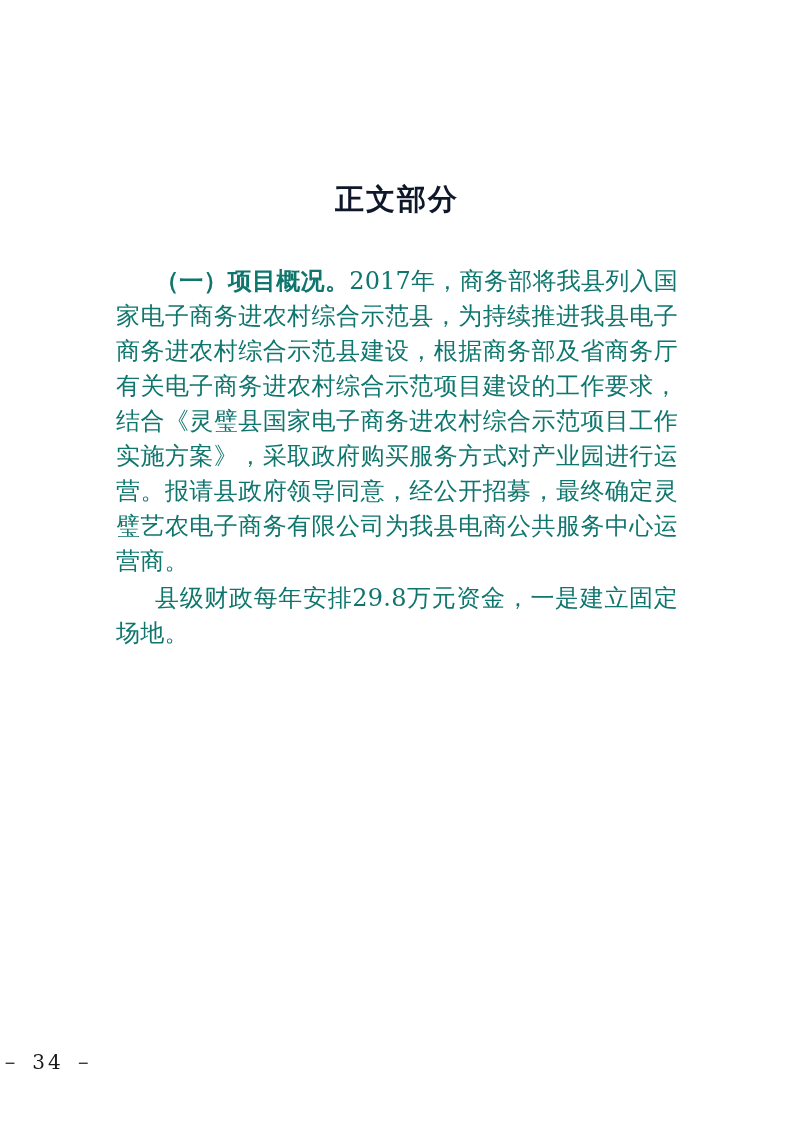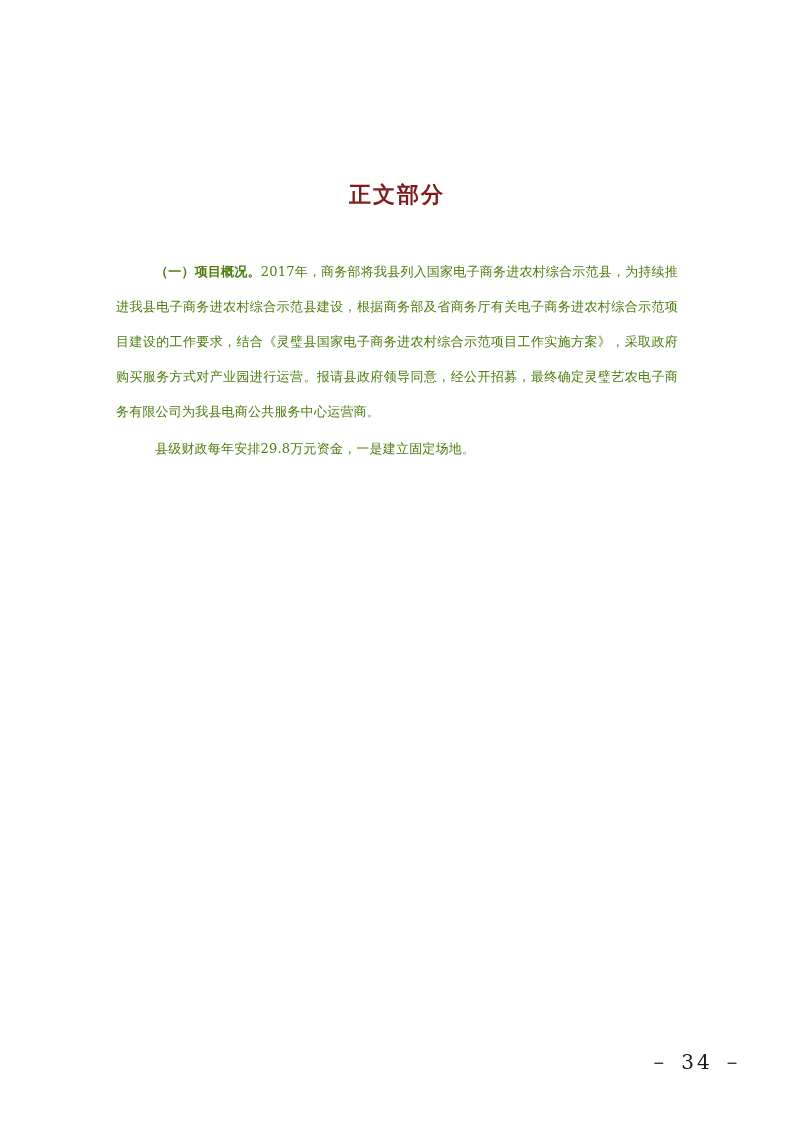--- a/index.html
+++ b/index.html
@@ -25,56 +25,55 @@
     padding: 0;
   }
   .content {
     position: absolute;
     left: 116px;
     top: 180px;
     width: 562px;
   }
   .doc-title {
     text-align: center;
-    font-size: 22px;
+    font-size: 29px;
     font-weight: bold;
     letter-spacing: 2px;
     margin: 0 0 44px 0;
     font-family: "DejaVu Sans", "Liberation Sans", sans-serif;
-    color: #7f1d1d;
+    color: #0f172a;
   }
   .section-heading {
     font-size: 19.5px;
     font-weight: bold;
     margin: 0 0 13px 0;
     text-indent: 38px;
     letter-spacing: 0.5px;
     font-family: "DejaVu Sans", "Liberation Sans", sans-serif;
     color: #111111;
   }
   p.para {
-    font-size: 13px;
+    font-size: 24px;
     line-height: 35px;
     margin: 1px 0 2px 0;
     text-indent: 39px;
     text-align: justify;
     text-justify: inter-ideograph;
     letter-spacing: 0.2px;
-    color: #4d7c0f;
+    color: #0f766e;
   }
   p.para .lead {
     font-weight: bold;
     font-family: "DejaVu Sans", "Liberation Sans", sans-serif;
   }
   .page-number {
     position: absolute;
     left: 0;
     right: 0;
     bottom: 46px;
-    text-align: right;
     padding-right: 48px;
     font-size: 20px;
     letter-spacing: 3px;
     color: #1a1a1a;
     font-family: "DejaVu Serif", "Liberation Serif", serif;
   }
 </style>
 </head>
 <body>
 

